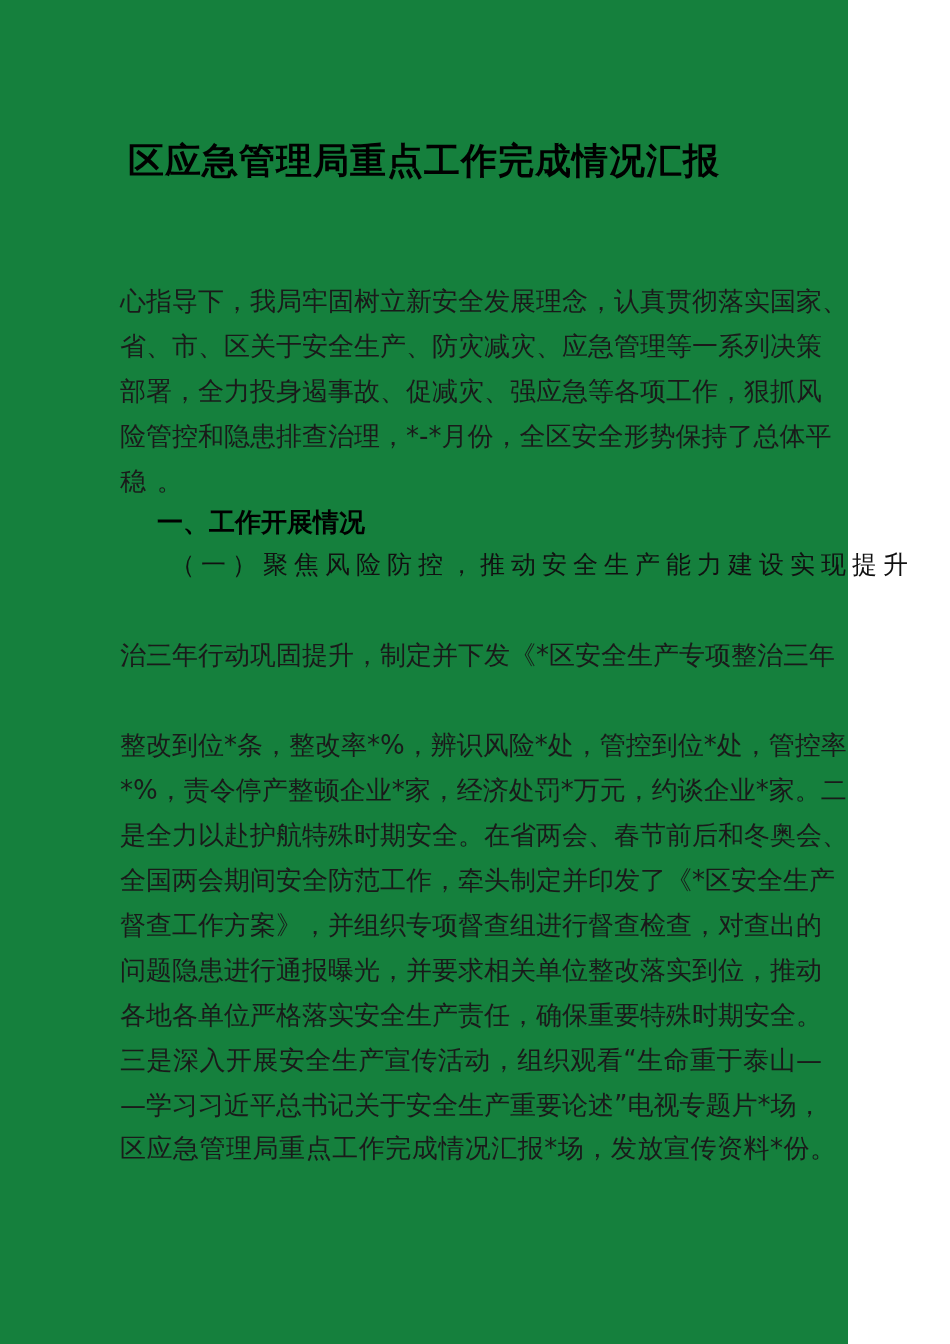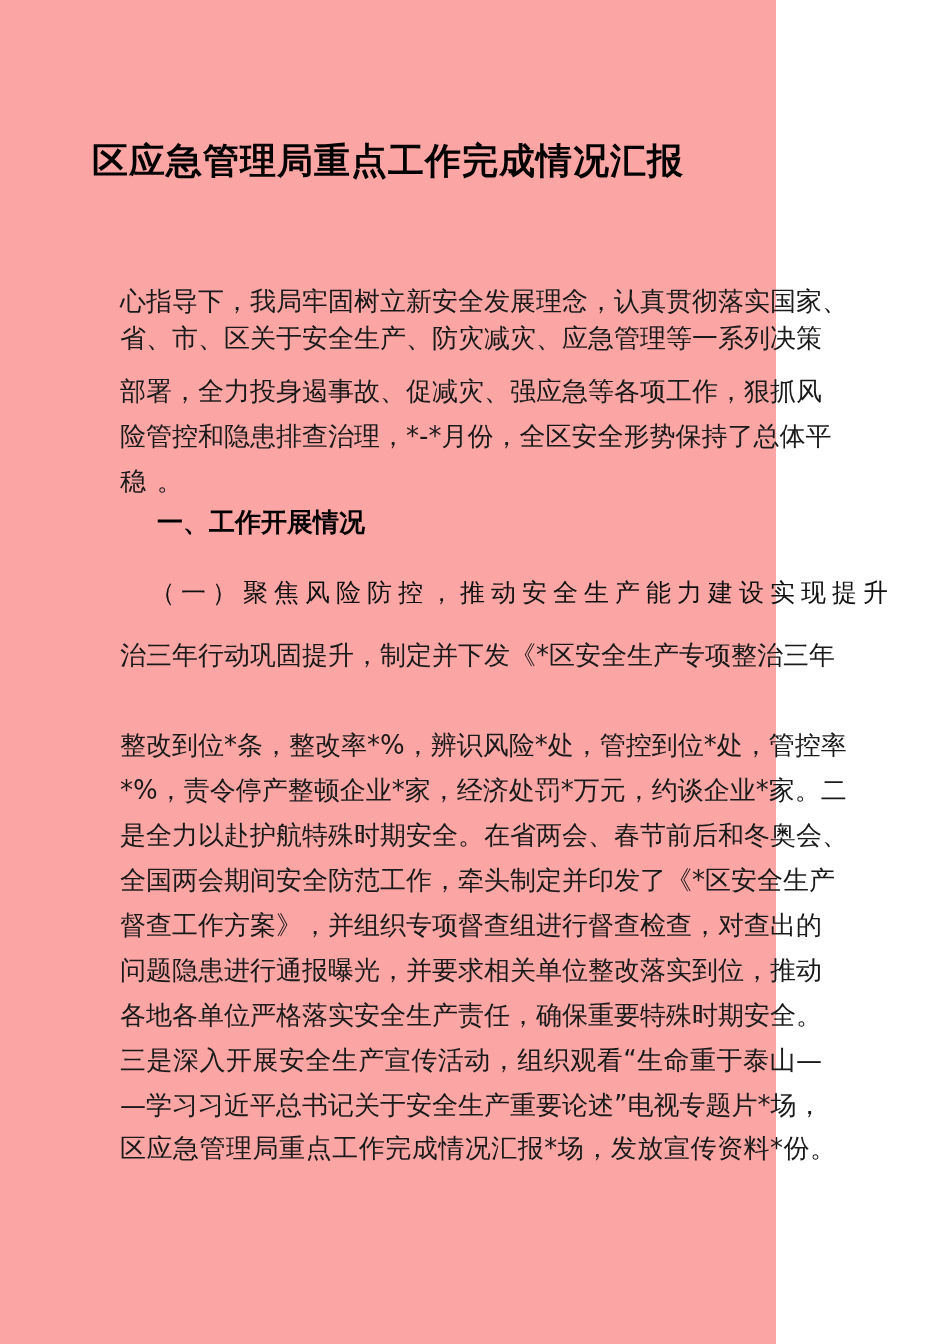--- a/index.html
+++ b/index.html
@@ -11,22 +11,22 @@
       width: 950px;
       height: 1344px;
       position: relative;
       overflow: hidden;
       color: #111111;
       font-family: "DejaVu Sans", sans-serif;
     }
     .page {
       position: absolute;
       left: 0; top: 0;
-      width: 776px; height: 1344px;
-      background: #fca5a5;
+      width: 848px; height: 1344px;
+      background: #15803d;
     }
     .title {
       position: absolute;
       left: 0; right: 0;
       top: 138px;
       text-align: center;
       font-family: "DejaVu Serif", serif;
       font-weight: bold;
       font-size: 36px;
       line-height: 44px;
@@ -75,28 +75,28 @@
     }
   </style>
 </head>
 <body>
 
 <div class="page">
 
   <div class="title">区应急管理局重点工作完成情况汇报</div>
 
   <div class="line hang" style="top:279px;">心指导下，我局牢固树立新安全发展理念，认真贯彻落实国家、</div>
-  <div class="line" style="top:316px;">省、市、区关于安全生产、防灾减灾、应急管理等一系列决策</div>
+  <div class="line" style="top:324px;">省、市、区关于安全生产、防灾减灾、应急管理等一系列决策</div>
   <div class="line" style="top:369px;">部署，全力投身遏事故、促减灾、强应急等各项工作，狠抓风</div>
   <div class="line" style="top:414px;">险管控和隐患排查治理，*-*月份，全区安全形势保持了总体平</div>
   <div class="line last" style="top:459px;">稳。</div>
 
   <div class="heading" style="top:500px;">一、工作开展情况</div>
 
-  <div class="subheading" style="top:571px;">（一）聚焦风险防控，推动安全生产能力建设实现提升</div>
+  <div class="subheading" style="top:543px;margin-left:20px;">（一）聚焦风险防控，推动安全生产能力建设实现提升</div>
 
   <div class="line" style="top:633px;">治三年行动巩固提升，制定并下发《*区安全生产专项整治三年</div>
   <div class="line" style="top:723px;">整改到位*条，整改率*%，辨识风险*处，管控到位*处，管控率</div>
   <div class="line" style="top:768px;">*%，责令停产整顿企业*家，经济处罚*万元，约谈企业*家。二</div>
   <div class="line hang" style="top:813px;">是全力以赴护航特殊时期安全。在省两会、春节前后和冬奥会、</div>
   <div class="line" style="top:858px;">全国两会期间安全防范工作，牵头制定并印发了《*区安全生产</div>
   <div class="line" style="top:903px;">督查工作方案》，并组织专项督查组进行督查检查，对查出的</div>
   <div class="line" style="top:948px;">问题隐患进行通报曝光，并要求相关单位整改落实到位，推动</div>
   <div class="line" style="top:993px;">各地各单位严格落实安全生产责任，确保重要特殊时期安全。</div>
   <div class="line" style="top:1038px;">三是深入开展安全生产宣传活动，组织观看“生命重于泰山—</div>

